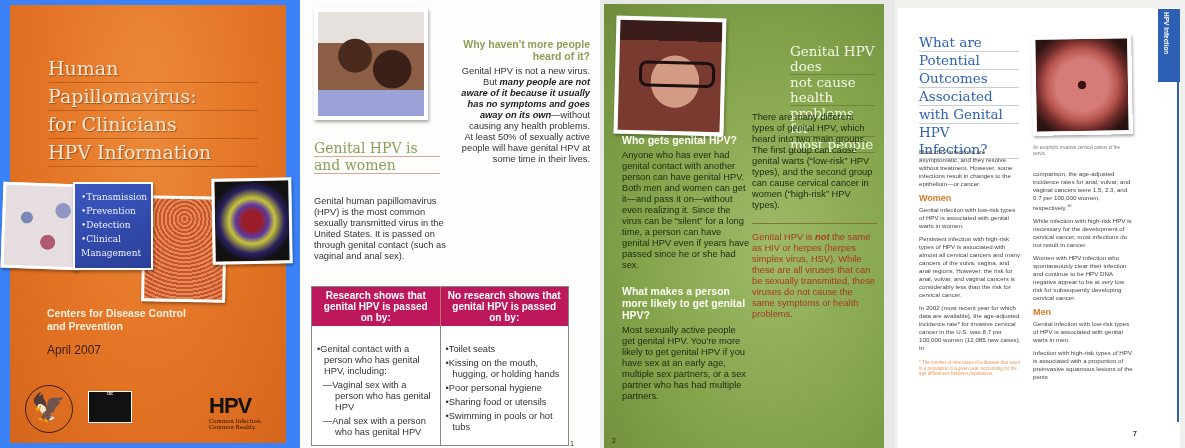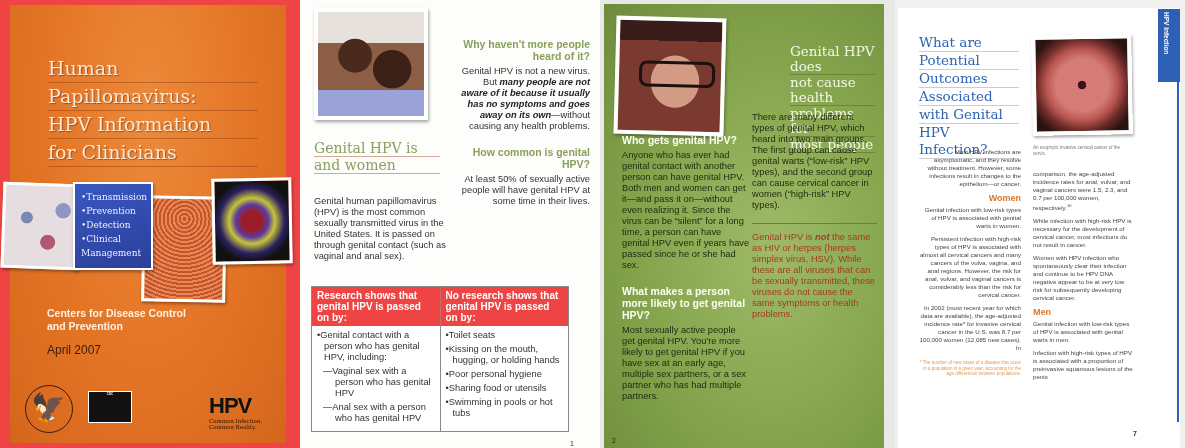--- a/index.html
+++ b/index.html
@@ -1,21 +1,21 @@
 <!DOCTYPE html>
 <html><head>
 <meta charset="utf-8">
 <style>
   * { box-sizing: border-box; margin: 0; padding: 0; }
   body { width: 1185px; height: 448px; background: #f2f2f2; position: relative; overflow: hidden; font-family: "Liberation Sans", sans-serif; }
   .page { position: absolute; top: 0; height: 448px; overflow: hidden; }
   .slab { font-family: "DejaVu Serif", serif; }
 
   
-  #cover { left: 0; width: 300px; background: #ef4444; }
+  #cover { left: 0; width: 300px; background: #3b82f6; }
   #cover .orange { position: absolute; left: 10px; top: 5px; width: 276px; height: 438px; background: radial-gradient(ellipse at 50% 25%, #ec8a3a 0%, #e47425 55%, #d4661c 100%); }
   #cover .title { position: absolute; left: 48px; top: 55px; width: 210px; color: #fde7d4; font-size: 19px; line-height: 27px; text-shadow: 1px 1px 1px rgba(90,40,0,.5); }
   #cover .title div { border-bottom: 1px solid rgba(140,60,10,.45); }
   .photo { position: absolute; border: 3px solid #fff; box-shadow: 1px 2px 3px rgba(0,0,0,.35); }
   #cover .p1 { left: 2px; top: 183px; width: 78px; height: 86px; background: radial-gradient(circle at 30% 40%, #7a88b8 0 8%, transparent 9%), radial-gradient(circle at 60% 70%, #b05a70 0 10%, transparent 11%), radial-gradient(circle at 80% 30%, #8f96c4 0 9%, transparent 10%), #e5dde0; transform: rotate(2deg); }
   #cover .p2 { left: 142px; top: 196px; width: 84px; height: 106px; background: repeating-radial-gradient(circle at 50% 20%, #c8522a 0 2px, #e38a55 2px 4px); transform: rotate(1deg); }
   #cover .p3 { left: 212px; top: 178px; width: 80px; height: 86px; background: radial-gradient(circle at 50% 50%, #9b1d2a 0 18%, #5a3aa0 30%, #c7c43a 42%, #2a2060 60%, #111 75%); transform: rotate(-1deg); }
   #cover .bullets { position: absolute; left: 73px; top: 182px; width: 80px; height: 88px; background: linear-gradient(160deg, #3a58c2, #2a3f98); border: 2px solid #fff; box-shadow: 1px 2px 3px rgba(0,0,0,.35); padding: 6px 6px 0 6px; list-style: none; color: #eef; font-size: 9px; line-height: 14px; }
   #cover .bullets li::before { content: "\2022 "; }
   #cover .bullets li { padding-left: 0; }
@@ -30,25 +30,25 @@
   
   #p1 { left: 300px; width: 300px; background: #fdfdfb; color: #333; }
   #p1 .couple { left: 14px; top: 8px; width: 114px; height: 112px; background: radial-gradient(circle at 35% 42%, #4a2a1c 0 18%, transparent 19%), radial-gradient(circle at 70% 55%, #3a2016 0 20%, transparent 21%), linear-gradient(180deg, #e6e1dc 0 30%, #8b5e45 30% 75%, #9aa2d8 75%); border-width: 4px; }
   #p1 .h2 { position: absolute; left: 14px; top: 140px; width: 126px; color: #8aa05a; font-size: 14px; line-height: 16px; }
   #p1 .h2 div { border-bottom: 1px solid #d5a89a; }
   #p1 .body1 { position: absolute; left: 14px; top: 196px; width: 135px; font-size: 9.3px; line-height: 11px; }
   #p1 .col2 { position: absolute; left: 155px; top: 38px; width: 135px; font-size: 9.3px; line-height: 11px; text-align: right; }
   #p1 .q { color: #8aa05a; font-weight: bold; font-size: 10.5px; line-height: 12px; margin-bottom: 4px; }
   #p1 .em { font-weight: bold; font-style: italic; color: #222; }
   #p1 table { position: absolute; left: 11px; top: 286px; width: 258px; border-collapse: collapse; font-size: 9.3px; line-height: 11px; border: 1px solid #888; }
-  #p1 th { background: #ef4444; color: #fff; text-align: left; font-weight: bold; padding: 3px 5px; font-size: 10px; width: 50%; vertical-align: top; }
+  #p1 th { background: #be185d; color: #fff; text-align: center; font-weight: bold; padding: 3px 5px; font-size: 10px; width: 50%; vertical-align: top; }
   #p1 th:first-child { border-right: 1px solid #c76d68; }
   #p1 td { vertical-align: top; padding: 4px 5px; background: #fff; }
   #p1 td:first-child { border-right: 1px solid #888; }
-  #p1 td ul { list-style: none; }
+  #p1 td ul { list-style: none; margin-top: 14px; }
   #p1 td li { padding-left: 7px; text-indent: -7px; margin-bottom: 3px; }
   #p1 td li.b::before { content: "\2022 "; }
   #p1 td li.d { padding-left: 18px; text-indent: -12px; }
   #p1 td li.d::before { content: "\2014 "; }
   #p1 .pgnum { position: absolute; left: 270px; top: 440px; font-size: 7px; }
 
   
   #p2 { left: 600px; width: 295px; background: #e8e8e6; }
   #p2 .green { position: absolute; left: 4px; top: 4px; width: 280px; height: 444px; background: radial-gradient(ellipse at 60% 55%, #9fba68 0%, #84a44c 55%, #6e8c3c 100%); }
   #p2 .girl { left: 15px; top: 17px; width: 110px; height: 118px; background: radial-gradient(ellipse at 55% 55%, #d39a84 0 30%, transparent 31%), linear-gradient(180deg, #3a1c1a 0 18%, #7a3a30 18%); border-width: 4px; transform: rotate(1.5deg); }
@@ -63,40 +63,40 @@
   #p2 .q { color: #fbfdf2; font-weight: bold; font-size: 10.5px; line-height: 12px; margin-bottom: 4px; }
   #p2 .pgnum { position: absolute; left: 12px; top: 437px; font-size: 7px; color: #1e2a10; }
 
   
   #p7 { left: 895px; width: 290px; background: #f0f0ee; }
   #p7 .paper { position: absolute; left: 3px; top: 8px; width: 282px; height: 440px; background: #fff; }
   #p7 .h2 { position: absolute; left: 24px; top: 34px; width: 100px; color: #2e62b3; font-size: 13.5px; line-height: 17px; }
   #p7 .h2 div { border-bottom: 1px solid #c9cdd6; }
   #p7 .cervix { left: 137px; top: 35px; width: 100px; height: 100px; background: radial-gradient(ellipse at 50% 50%, #3a1414 0 6%, #d57c78 7% 40%, #b95650 55%, #6c2a28 70%, #2a1412 85%); transform: rotate(-1deg); border-width: 4px; }
   #p7 .caption { position: absolute; left: 138px; top: 145px; width: 100px; font-size: 4.5px; line-height: 6px; color: #777; }
-  #p7 .colA { position: absolute; left: 24px; top: 148px; width: 102px; font-size: 6.2px; line-height: 8px; color: #444; text-align: right; }
+  #p7 .colA { position: absolute; left: 24px; top: 148px; width: 102px; font-size: 6.2px; line-height: 8px; color: #444; }
   #p7 .colB { position: absolute; left: 138px; top: 170px; width: 102px; font-size: 6.2px; line-height: 8px; color: #444; }
   #p7 p { margin-bottom: 5px; }
   #p7 .sub { color: #d7782a; font-weight: bold; font-size: 9px; margin: 6px 0 4px; }
   #p7 .fn { color: #e49a5a; font-size: 4.5px; line-height: 5.5px; margin-top: 8px; }
   #p7 .tab { position: absolute; left: 263px; top: 9px; width: 22px; height: 73px; background: #2d5fb4; }
   #p7 .tabtext { position: absolute; left: 268px; top: 12px; color: #fff; font-size: 6.5px; font-weight: bold; writing-mode: vertical-rl; }
   #p7 .tabline { position: absolute; left: 282px; top: 82px; width: 2px; height: 340px; background: #2d5fb4; }
   #p7 .pgnum { position: absolute; left: 238px; top: 430px; font-size: 7px; font-weight: bold; color: #333; }
 </style>
 </head>
 <body>
 
 <div class="page" id="cover">
   <div class="orange"></div>
   <div class="title slab">
     <div>Human</div>
     <div>Papillomavirus:</div>
+    <div>for Clinicians</div>
     <div>HPV Information</div>
-    <div>for Clinicians</div>
   </div>
   <div class="photo p1"></div>
   <div class="photo p2"></div>
   <div class="photo p3"></div>
   <ul class="bullets slab">
     <li>Transmission</li>
     <li>Prevention</li>
     <li>Detection</li>
     <li>Clinical Management</li>
   </ul>
@@ -114,21 +114,20 @@
     <div>Common Infection.</div>
     <div>Common Reality.</div>
   </div>
 </div>
 
 <div class="page" id="p1">
   <div class="photo couple"></div>
   <div class="col2">
     <div class="q">Why haven't more people heard of it?</div>
     <p><span>Genital HPV is not a new virus. But </span><span class="em">many people are not aware of it because it usually has no symptoms and goes away on its own</span><span>—without causing any health problems.</span></p>
-    <div class="q" style="margin-top:14px">How common is genital HPV?</div>
     <p>At least 50% of sexually active people will have genital HPV at some time in their lives.</p>
   </div>
   <div class="h2 slab">
     <div>Genital HPV is</div>
     <div>and women</div>
   </div>
   <p class="body1">Genital human papillomavirus (HPV) is the most common sexually transmitted virus in the United States. It is passed on through genital contact (such as vaginal and anal sex).</p>
   <table>
     <tbody>
         <tr>

